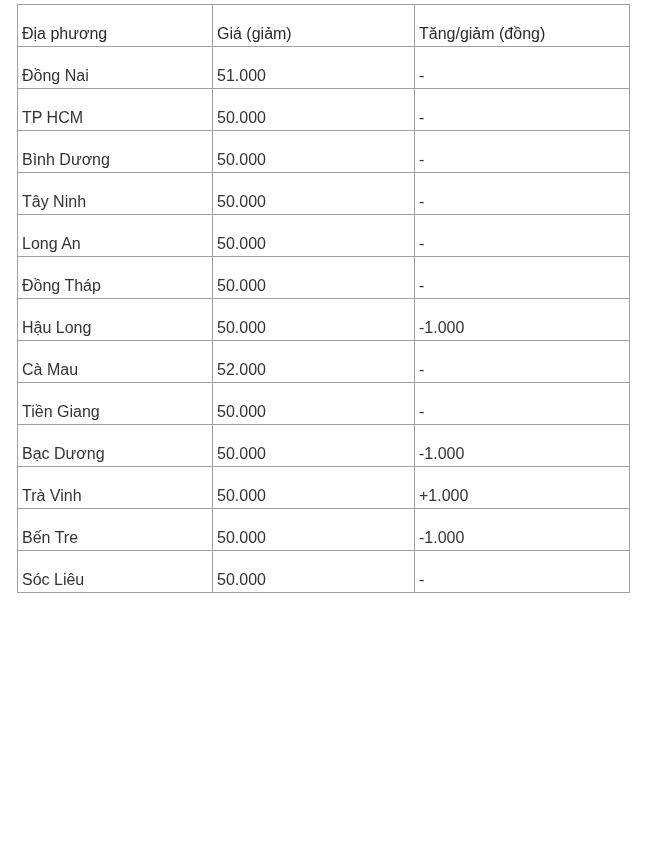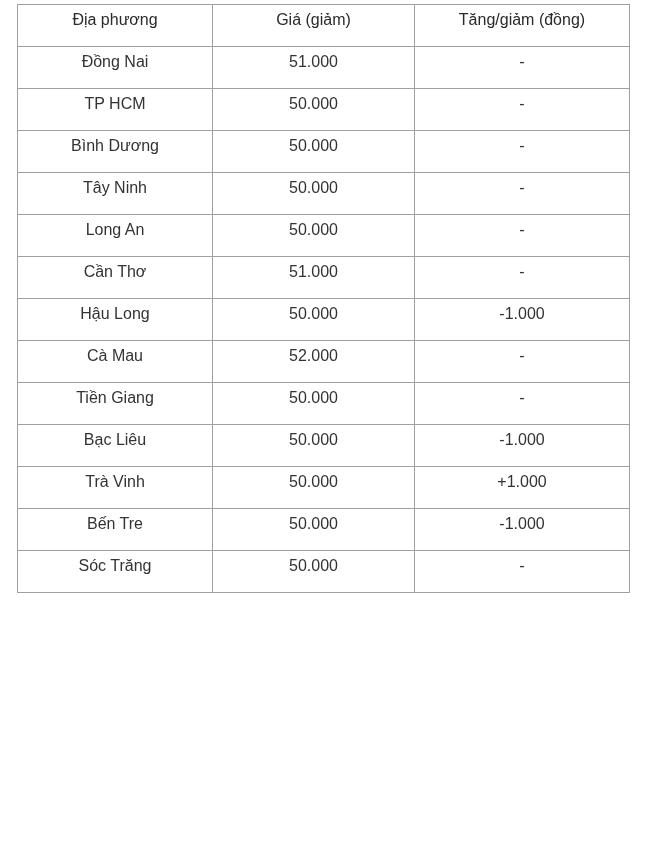--- a/index.html
+++ b/index.html
@@ -6,23 +6,23 @@
   body { width: 659px; height: 867px; overflow: hidden; position: relative;
          font-family: "Liberation Sans", "DejaVu Sans", sans-serif; color: #333333; }
   table.price-table {
     position: absolute; left: 17px; top: 4px;
     border-collapse: collapse; table-layout: fixed;
     width: 612px;
   }
   table.price-table th, table.price-table td {
     border: 1px solid #a0a0a0;
     height: 42px; box-sizing: border-box;
-    padding: 5px 4px 0 4px;
+    padding: 19px 4px 0 4px;
     vertical-align: top;
-    text-align: center;
+    text-align: left;
     font-size: 16px; line-height: 20px;
     color: #333333;
   }
   table.price-table th { font-weight: normal; color: #2a2a2a; }
   col.c1 { width: 195px; } col.c2 { width: 202px; } col.c3 { width: 215px; }
 </style>
 </head>
 <body>
 
 <table class="price-table">
@@ -58,53 +58,53 @@
         <td>Tây Ninh</td>
         <td>50.000</td>
         <td>-</td>
       </tr>
       <tr>
         <td>Long An</td>
         <td>50.000</td>
         <td>-</td>
       </tr>
       <tr>
-        <td>Cần Thơ</td>
-        <td>51.000</td>
+        <td>Đồng Tháp</td>
+        <td>50.000</td>
         <td>-</td>
       </tr>
       <tr>
         <td>Hậu Long</td>
         <td>50.000</td>
         <td>-1.000</td>
       </tr>
       <tr>
         <td>Cà Mau</td>
         <td>52.000</td>
         <td>-</td>
       </tr>
       <tr>
         <td>Tiền Giang</td>
         <td>50.000</td>
         <td>-</td>
       </tr>
       <tr>
-        <td>Bạc Liêu</td>
+        <td>Bạc Dương</td>
         <td>50.000</td>
         <td>-1.000</td>
       </tr>
       <tr>
         <td>Trà Vinh</td>
         <td>50.000</td>
         <td>+1.000</td>
       </tr>
       <tr>
         <td>Bến Tre</td>
         <td>50.000</td>
         <td>-1.000</td>
       </tr>
       <tr>
-        <td>Sóc Trăng</td>
+        <td>Sóc Liêu</td>
         <td>50.000</td>
         <td>-</td>
       </tr>
     </tbody>
 </table>
 
 </body></html>

